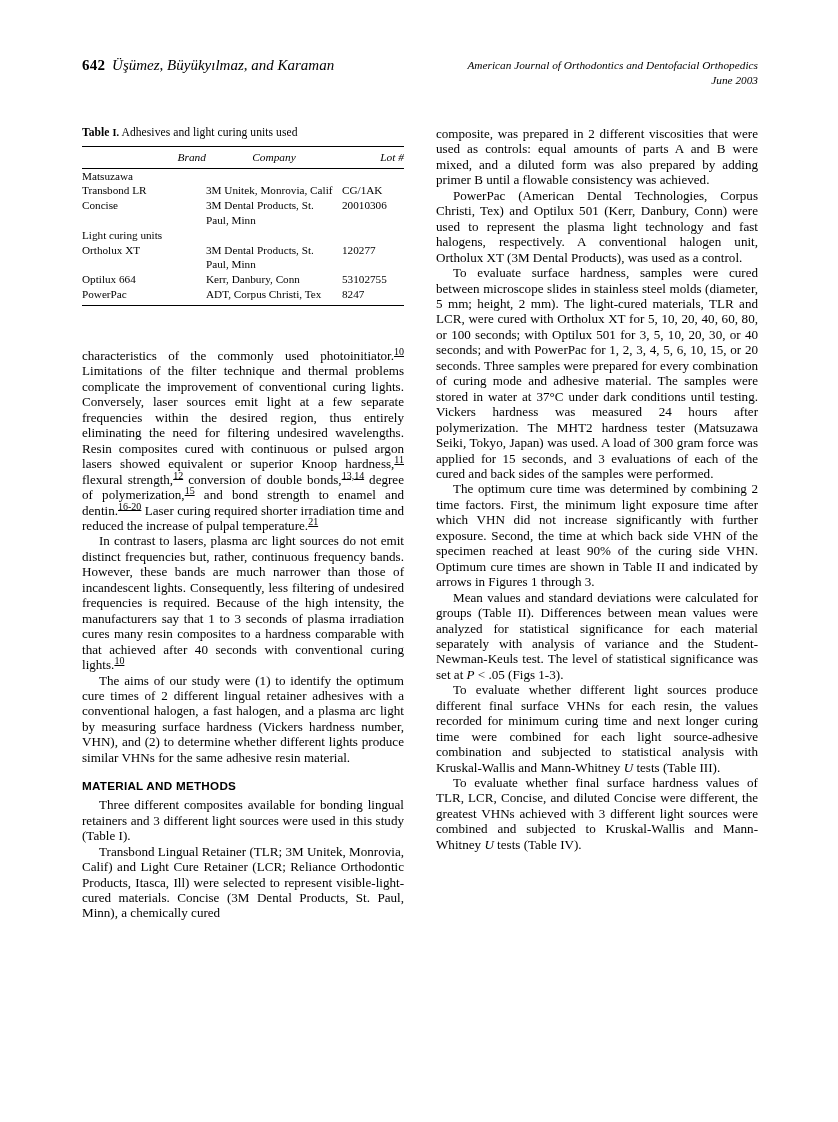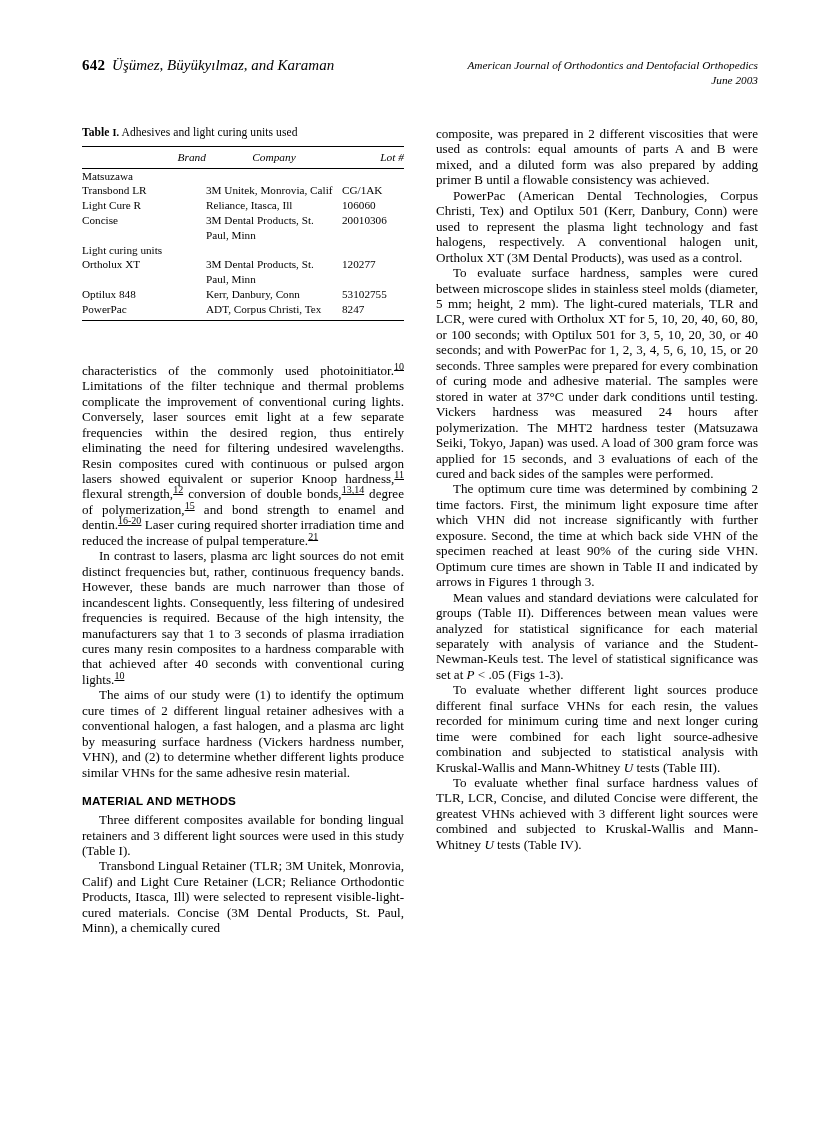--- a/index.html
+++ b/index.html
@@ -192,25 +192,20 @@
 
             <tr>
               <td class="c-brand grp" colspan="3">Matsuzawa</td>
             </tr>
             <tr>
               <td class="c-brand indent">Transbond LR</td>
               <td class="c-company">3M Unitek, Monrovia, Calif</td>
               <td class="c-lot">CG/1AK</td>
             </tr>
             <tr>
-              <td class="c-brand indent">Light Cure R</td>
-              <td class="c-company">Reliance, Itasca, Ill</td>
-              <td class="c-lot">106060</td>
-            </tr>
-            <tr>
               <td class="c-brand indent">Concise</td>
               <td class="c-company">3M Dental Products, St.</td>
               <td class="c-lot">20010306</td>
             </tr>
             <tr>
               <td class="c-brand"></td>
               <td class="c-company indent">Paul, Minn</td>
               <td class="c-lot"></td>
             </tr>
 
@@ -221,21 +216,21 @@
               <td class="c-brand indent">Ortholux XT</td>
               <td class="c-company">3M Dental Products, St.</td>
               <td class="c-lot">120277</td>
             </tr>
             <tr>
               <td class="c-brand"></td>
               <td class="c-company indent">Paul, Minn</td>
               <td class="c-lot"></td>
             </tr>
             <tr>
-              <td class="c-brand indent">Optilux 848</td>
+              <td class="c-brand indent">Optilux 664</td>
               <td class="c-company">Kerr, Danbury, Conn</td>
               <td class="c-lot">53102755</td>
             </tr>
             <tr class="last-row">
               <td class="c-brand indent">PowerPac</td>
               <td class="c-company">ADT, Corpus Christi, Tex</td>
               <td class="c-lot">8247</td>
             </tr>
           </tbody>
         </table>

